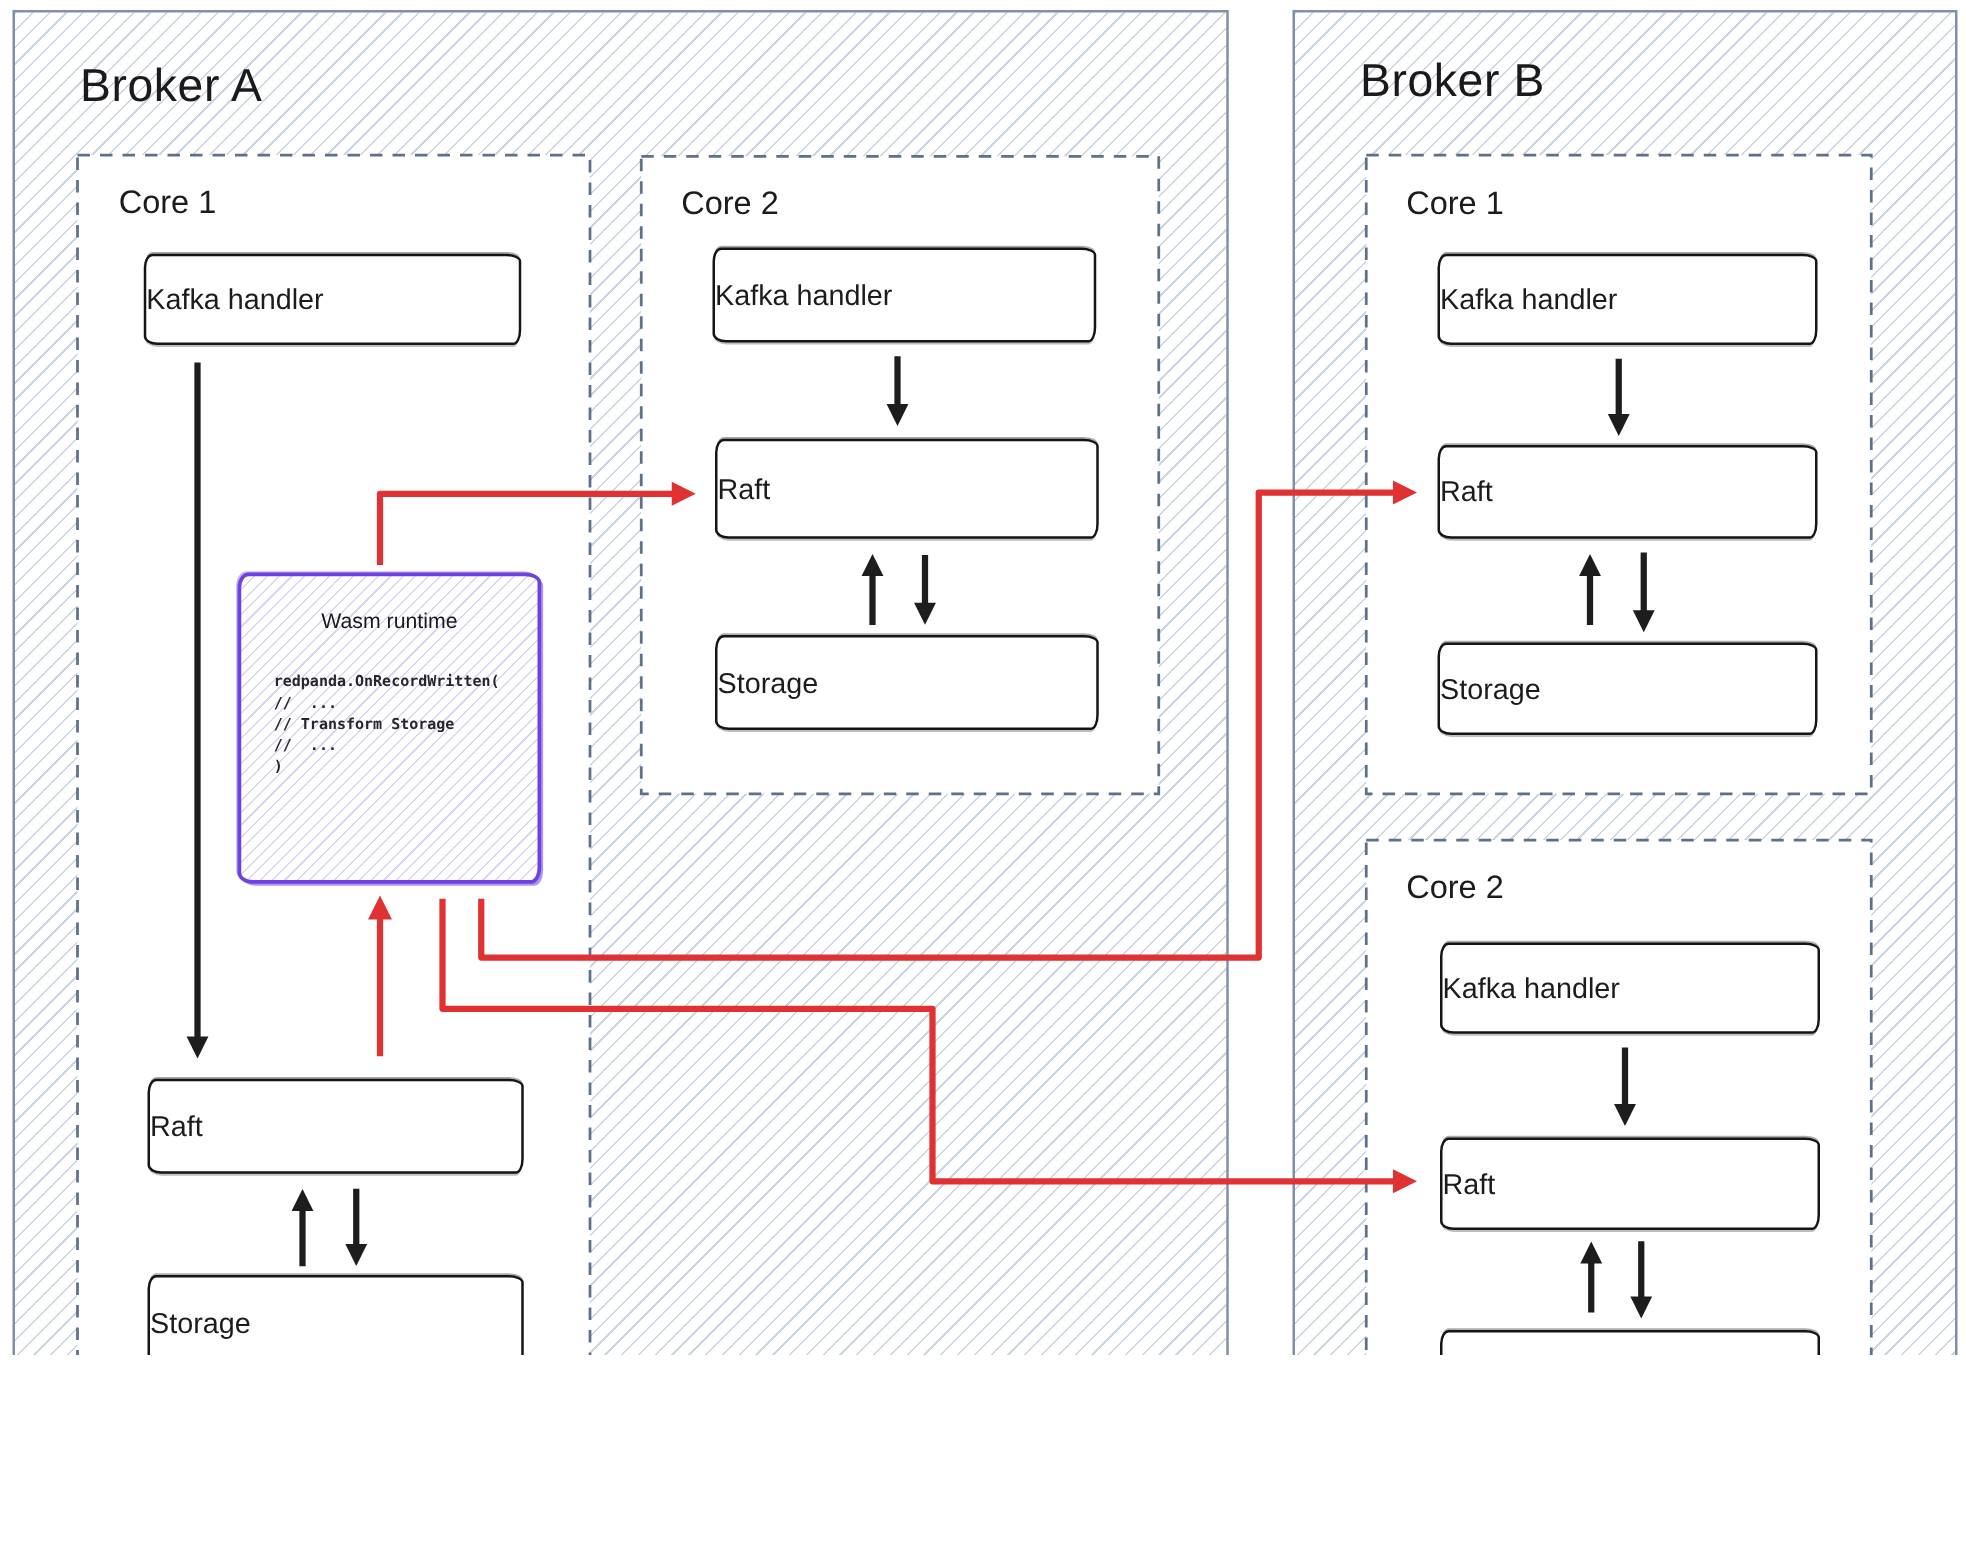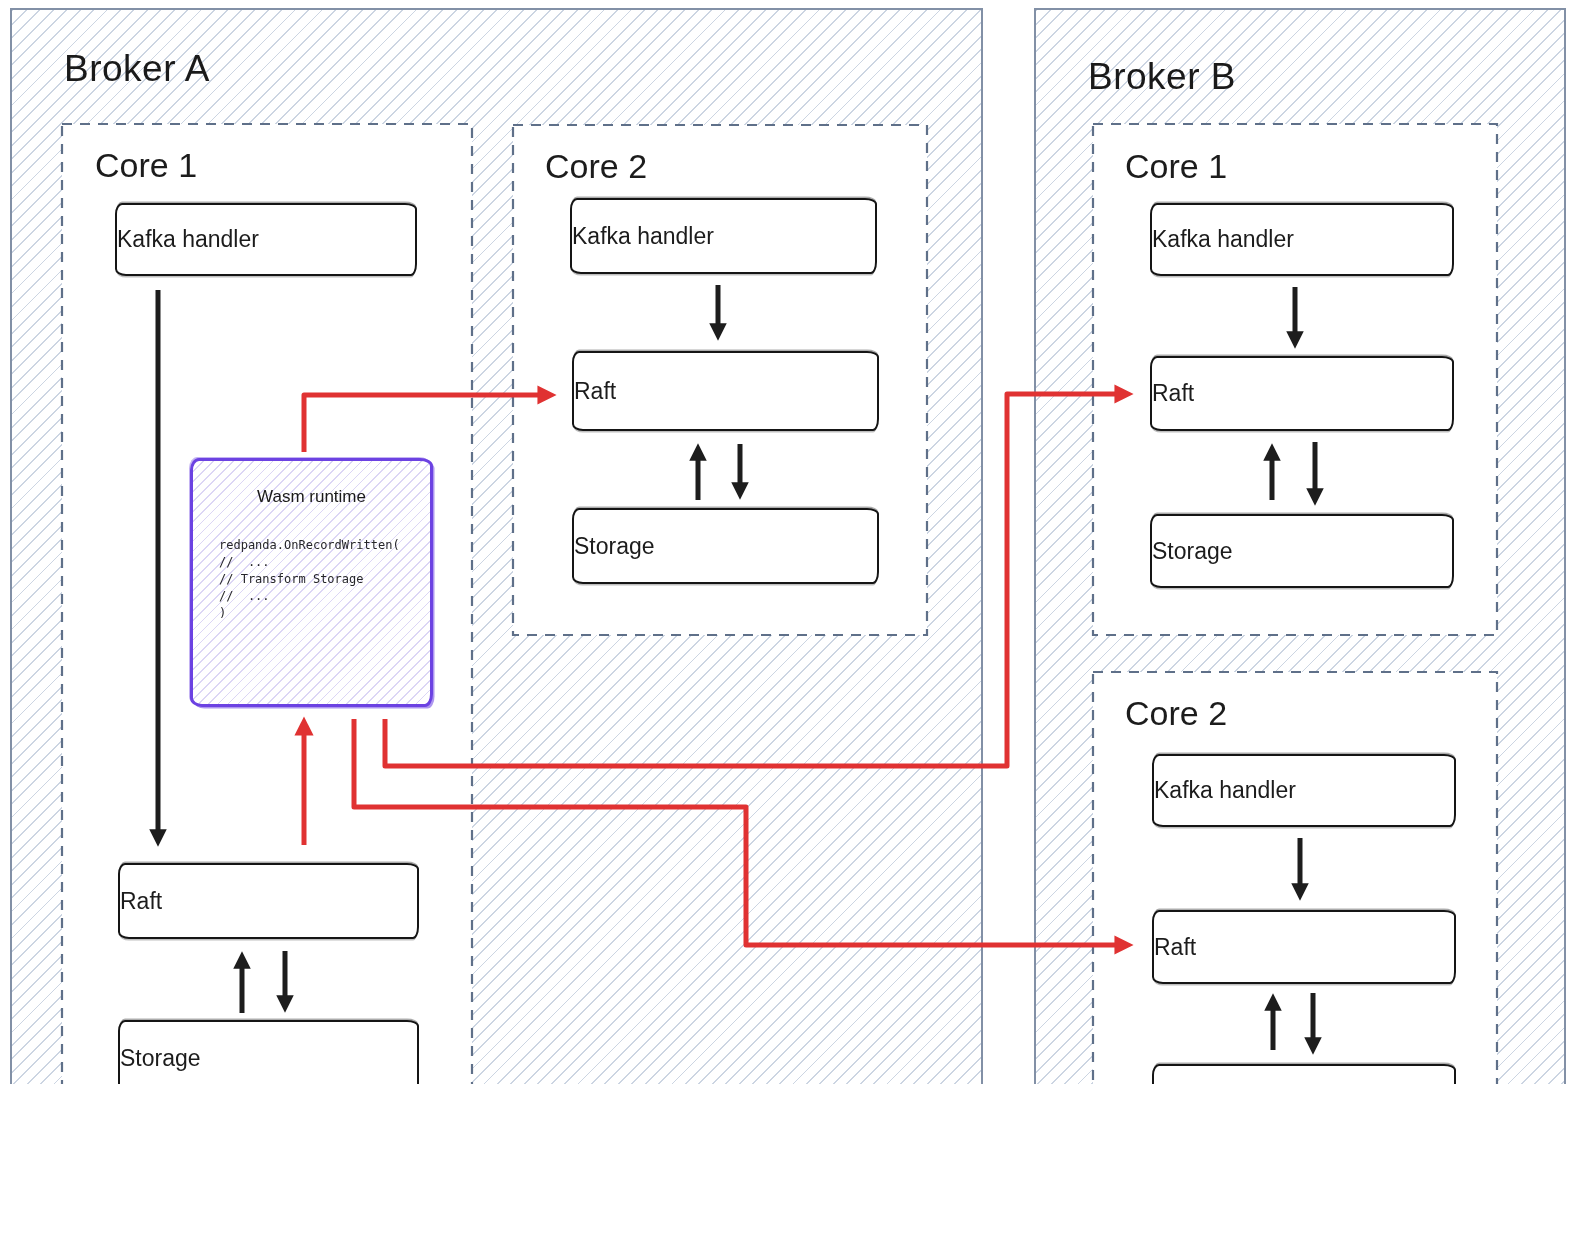--- a/index.html
+++ b/index.html
@@ -12,56 +12,56 @@
     background-image:repeating-linear-gradient(135deg,#ccd5e2 0px,#ccd5e2 1.3px,rgba(0,0,0,0) 1.3px,rgba(0,0,0,0) 9.5px);
     border:2px solid #8290a6;
   }
   .broker-title{
     position:absolute;font-size:37px;font-weight:500;letter-spacing:.5px;color:#1a1a1a;
   }
   .core{
     position:absolute;background:#ffffff;
   }
   .core-label{
-    position:absolute;font-size:34px;color:#1c1c1c;
+    position:absolute;font-size:26px;color:#1c1c1c;
   }
   .sketchbox{
     position:absolute;background:#ffffff;border:2.6px solid #151515;
     border-radius:7px 12px 6px 11px / 11px 6px 12px 7px;
     box-shadow:0 -2.5px 0 -1px rgba(70,70,70,.45), 0 3px 0 -1.5px rgba(70,70,70,.35);
     display:flex;align-items:center;
     font-size:23px;color:#1c1c1c;
   }
   .wasm{
     position:absolute;border:3px solid #6c42e2;
     border-radius:9px 13px 8px 12px / 12px 8px 13px 9px;
     box-shadow:2.5px 2.5px 0 -1px rgba(108,66,226,.55), -1.5px -1.5px 0 -.5px rgba(108,66,226,.4);
     background-color:#ffffff;
     background-image:repeating-linear-gradient(135deg,#dcd6f5 0px,#dcd6f5 1.2px,rgba(0,0,0,0) 1.2px,rgba(0,0,0,0) 7px);
   }
   .wasm-title{
     margin-top:26px;text-align:center;font-size:17px;color:#1a1a1a;
   }
   .wasm-code{
     margin:30px 0 0 26px;font-family:"DejaVu Sans Mono","Liberation Mono",monospace;
-    font-size:12px;line-height:17px;font-weight:400;color:#26262b;white-space:pre;
+    font-size:12px;line-height:17px;font-weight:700;color:#26262b;white-space:pre;
   }
   svg.overlay{position:absolute;left:0;top:0;pointer-events:none;}
 </style>
 </head>
 <body>
 
 <div id="canvas">
 
   <div class="broker" style="left:10px;top:8px;width:969px;height:1225px;">
     <div class="broker-title" style="left:52px;top:38px;">Broker A</div>
   </div>
 
   <div class="broker" style="left:1034px;top:8px;width:528px;height:1225px;">
-    <div class="broker-title" style="left:52px;top:46px;">Broker B</div>
+    <div class="broker-title" style="left:52px;top:34px;">Broker B</div>
   </div>
 
   <div class="core" style="left:62px;top:124px;width:410px;height:1036px;">
     <div class="core-label" style="left:33px;top:22px;">Core 1</div>
   </div>
   <div class="core" style="left:513px;top:125px;width:414px;height:510px;">
     <div class="core-label" style="left:32px;top:22px;">Core 2</div>
   </div>
   <div class="core" style="left:1093px;top:124px;width:404px;height:511px;">
     <div class="core-label" style="left:32px;top:23px;">Core 1</div>

